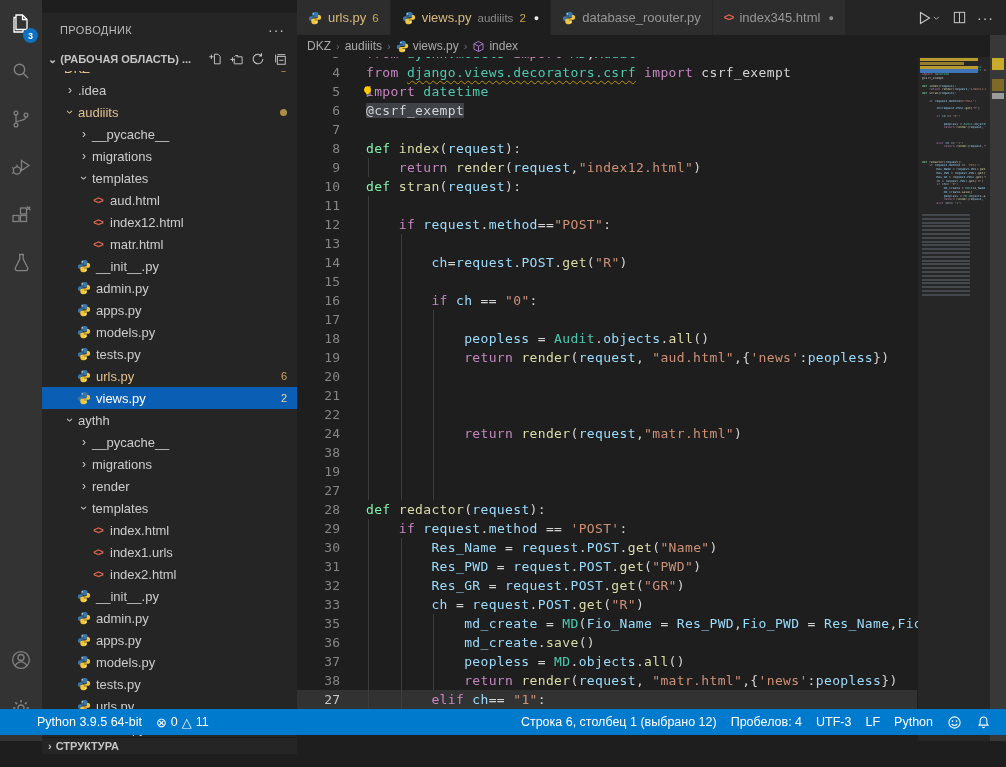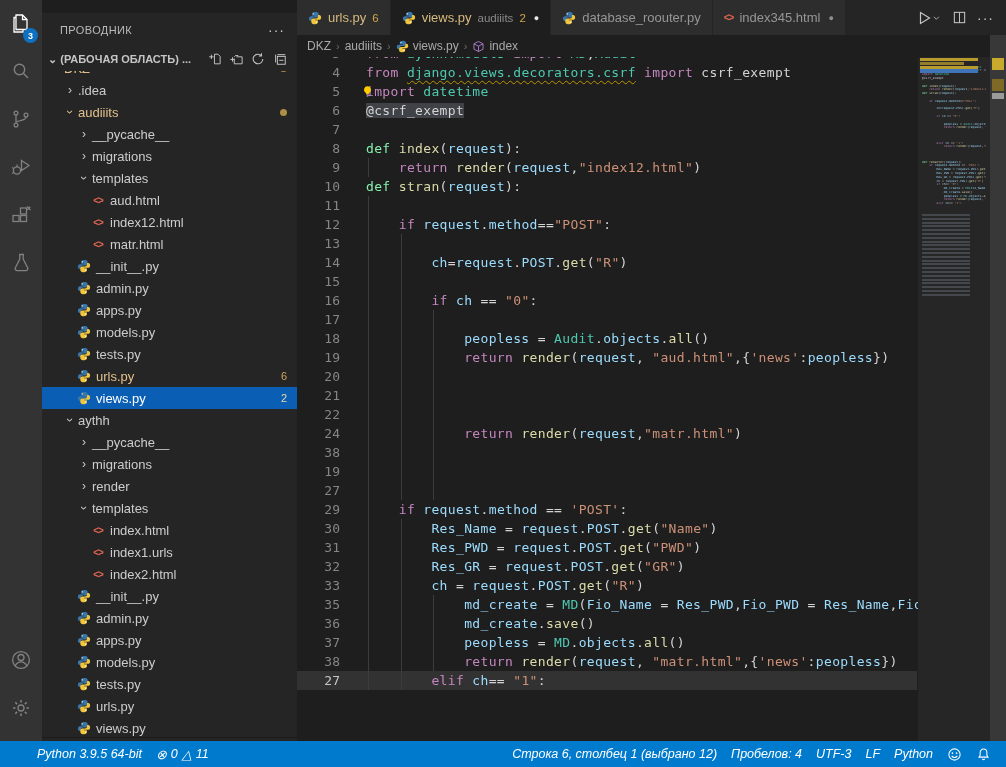--- a/index.html
+++ b/index.html
@@ -75,22 +75,22 @@
   #bulb{position:absolute;left:64px;z-index:3;}
   
   #minimap{position:absolute;left:621px;top:57px;width:72px;bottom:0;background:#262626;z-index:2;overflow:hidden;}
   #mm-lines{position:absolute;left:4px;top:1px;width:64px;font-family:"DejaVu Sans Mono","Liberation Mono",monospace;font-size:3px;line-height:3.8px;white-space:pre;opacity:.9;}
   .mm-bar{position:absolute;left:2px;height:3.4px;z-index:2;}
   #mm-ghost{position:absolute;left:4px;width:48px;background:repeating-linear-gradient(180deg,rgba(145,160,175,.28) 0 2px,transparent 2px 3.8px);z-index:1;}
   
   #scrollstrip{position:absolute;right:0;top:35px;width:16px;bottom:0;background:#383838;z-index:8;}
   .ss-mark{position:absolute;left:2px;right:2px;}
   
-  #statusbar{position:absolute;left:0;top:741px;width:1006px;height:26px;background:#007acc;color:#ffffff;
-    display:flex;align-items:flex-end;font-size:12.5px;z-index:30;font-style:italic;}
+  #statusbar{position:absolute;left:0;top:709px;width:1006px;height:26px;background:#007acc;color:#ffffff;
+    display:flex;align-items:flex-end;font-size:12.5px;z-index:30;}
   .sb-item{display:flex;align-items:center;gap:4px;padding:0 7px;height:26px;cursor:pointer;white-space:nowrap;}
   #sb-left{display:flex;align-items:center;padding-left:30px;}
   #sb-right{margin-left:auto;display:flex;align-items:center;padding-right:8px;}
   .sb-ic{font-size:13px;}
 </style>
 </head>
 <body>
 
 <div id="activitybar">
     <div class="ab-item active">
@@ -455,20 +455,21 @@
       <div class="crow"><span class="ln">17</span><span class="iguide" style="left:71px"></span><span class="iguide" style="left:103.72px"></span><span class="iguide" style="left:136.44px"></span><span class="lt"></span></div>
       <div class="crow"><span class="ln">18</span><span class="iguide" style="left:71px"></span><span class="iguide" style="left:103.72px"></span><span class="iguide" style="left:136.44px"></span><span class="lt"><span class="tk-p">            </span><span class="tk-v">peopless</span><span class="tk-p"> = </span><span class="tk-c">Audit</span><span class="tk-p">.</span><span class="tk-v">objects</span><span class="tk-p">.</span><span class="tk-f">all</span><span class="tk-p">()</span></span></div>
       <div class="crow"><span class="ln">19</span><span class="iguide" style="left:71px"></span><span class="iguide" style="left:103.72px"></span><span class="iguide" style="left:136.44px"></span><span class="lt"><span class="tk-p">            </span><span class="tk-k">return</span><span class="tk-p"> </span><span class="tk-f">render</span><span class="tk-p">(</span><span class="tk-v">request</span><span class="tk-p">, </span><span class="tk-s">"aud.html"</span><span class="tk-p">,{</span><span class="tk-s">'news'</span><span class="tk-p">:</span><span class="tk-v">peopless</span><span class="tk-p">})</span></span></div>
       <div class="crow"><span class="ln">20</span><span class="iguide" style="left:71px"></span><span class="iguide" style="left:103.72px"></span><span class="iguide" style="left:136.44px"></span><span class="lt"></span></div>
       <div class="crow"><span class="ln">21</span><span class="iguide" style="left:71px"></span><span class="iguide" style="left:103.72px"></span><span class="iguide" style="left:136.44px"></span><span class="lt"></span></div>
       <div class="crow"><span class="ln">22</span><span class="iguide" style="left:71px"></span><span class="iguide" style="left:103.72px"></span><span class="iguide" style="left:136.44px"></span><span class="lt"></span></div>
       <div class="crow"><span class="ln">24</span><span class="iguide" style="left:71px"></span><span class="iguide" style="left:103.72px"></span><span class="iguide" style="left:136.44px"></span><span class="lt"><span class="tk-p">            </span><span class="tk-k">return</span><span class="tk-p"> </span><span class="tk-f">render</span><span class="tk-p">(</span><span class="tk-v">request</span><span class="tk-p">,</span><span class="tk-s">"matr.html"</span><span class="tk-p">)</span></span></div>
       <div class="crow"><span class="ln">38</span><span class="iguide" style="left:71px"></span><span class="iguide" style="left:103.72px"></span><span class="iguide" style="left:136.44px"></span><span class="lt"></span></div>
       <div class="crow"><span class="ln">19</span><span class="iguide" style="left:71px"></span><span class="iguide" style="left:103.72px"></span><span class="iguide" style="left:136.44px"></span><span class="lt"></span></div>
       <div class="crow"><span class="ln">27</span><span class="iguide" style="left:71px"></span><span class="iguide" style="left:103.72px"></span><span class="iguide" style="left:136.44px"></span><span class="lt"></span></div>
+      <div class="crow"><span class="ln">28</span><span class="lt"><span class="tk-d">def</span><span class="tk-p"> </span><span class="tk-f">redactor</span><span class="tk-p">(</span><span class="tk-v">request</span><span class="tk-p">):</span></span></div>
       <div class="crow"><span class="ln">29</span><span class="iguide" style="left:71px"></span><span class="lt"><span class="tk-p">    </span><span class="tk-k">if</span><span class="tk-p"> </span><span class="tk-v">request</span><span class="tk-p">.</span><span class="tk-v">method</span><span class="tk-p"> == </span><span class="tk-s">'POST'</span><span class="tk-p">:</span></span></div>
       <div class="crow"><span class="ln">30</span><span class="iguide" style="left:71px"></span><span class="iguide" style="left:103.72px"></span><span class="lt"><span class="tk-p">        </span><span class="tk-v">Res_Name</span><span class="tk-p"> = </span><span class="tk-v">request</span><span class="tk-p">.</span><span class="tk-v">POST</span><span class="tk-p">.</span><span class="tk-f">get</span><span class="tk-p">(</span><span class="tk-s">"Name"</span><span class="tk-p">)</span></span></div>
       <div class="crow"><span class="ln">31</span><span class="iguide" style="left:71px"></span><span class="iguide" style="left:103.72px"></span><span class="lt"><span class="tk-p">        </span><span class="tk-v">Res_PWD</span><span class="tk-p"> = </span><span class="tk-v">request</span><span class="tk-p">.</span><span class="tk-v">POST</span><span class="tk-p">.</span><span class="tk-f">get</span><span class="tk-p">(</span><span class="tk-s">"PWD"</span><span class="tk-p">)</span></span></div>
       <div class="crow"><span class="ln">32</span><span class="iguide" style="left:71px"></span><span class="iguide" style="left:103.72px"></span><span class="lt"><span class="tk-p">        </span><span class="tk-v">Res_GR</span><span class="tk-p"> = </span><span class="tk-v">request</span><span class="tk-p">.</span><span class="tk-v">POST</span><span class="tk-p">.</span><span class="tk-f">get</span><span class="tk-p">(</span><span class="tk-s">"GR"</span><span class="tk-p">)</span></span></div>
       <div class="crow"><span class="ln">33</span><span class="iguide" style="left:71px"></span><span class="iguide" style="left:103.72px"></span><span class="lt"><span class="tk-p">        </span><span class="tk-v">ch</span><span class="tk-p"> = </span><span class="tk-v">request</span><span class="tk-p">.</span><span class="tk-v">POST</span><span class="tk-p">.</span><span class="tk-f">get</span><span class="tk-p">(</span><span class="tk-s">"R"</span><span class="tk-p">)</span></span></div>
       <div class="crow"><span class="ln">35</span><span class="iguide" style="left:71px"></span><span class="iguide" style="left:103.72px"></span><span class="iguide" style="left:136.44px"></span><span class="lt"><span class="tk-p">            </span><span class="tk-v">md_create</span><span class="tk-p"> = </span><span class="tk-c">MD</span><span class="tk-p">(</span><span class="tk-v">Fio_Name</span><span class="tk-p"> = </span><span class="tk-v">Res_PWD</span><span class="tk-p">,</span><span class="tk-v">Fio_PWD</span><span class="tk-p"> = </span><span class="tk-v">Res_Name</span><span class="tk-p">,</span><span class="tk-v">Fio_GR</span><span class="tk-p"> = </span><span class="tk-v">Res_GR</span></span></div>
       <div class="crow"><span class="ln">36</span><span class="iguide" style="left:71px"></span><span class="iguide" style="left:103.72px"></span><span class="iguide" style="left:136.44px"></span><span class="lt"><span class="tk-p">            </span><span class="tk-v">md_create</span><span class="tk-p">.</span><span class="tk-f">save</span><span class="tk-p">()</span></span></div>
       <div class="crow"><span class="ln">37</span><span class="iguide" style="left:71px"></span><span class="iguide" style="left:103.72px"></span><span class="iguide" style="left:136.44px"></span><span class="lt"><span class="tk-p">            </span><span class="tk-v">peopless</span><span class="tk-p"> = </span><span class="tk-c">MD</span><span class="tk-p">.</span><span class="tk-v">objects</span><span class="tk-p">.</span><span class="tk-f">all</span><span class="tk-p">()</span></span></div>
       <div class="crow"><span class="ln">38</span><span class="iguide" style="left:71px"></span><span class="iguide" style="left:103.72px"></span><span class="iguide" style="left:136.44px"></span><span class="lt"><span class="tk-p">            </span><span class="tk-k">return</span><span class="tk-p"> </span><span class="tk-f">render</span><span class="tk-p">(</span><span class="tk-v">request</span><span class="tk-p">, </span><span class="tk-s">"matr.html"</span><span class="tk-p">,{</span><span class="tk-s">'news'</span><span class="tk-p">:</span><span class="tk-v">peopless</span><span class="tk-p">})</span></span></div>
       <div class="crow hl"><span class="ln">27</span><span class="iguide" style="left:71px"></span><span class="iguide" style="left:103.72px"></span><span class="lt"><span class="tk-p">        </span><span class="tk-k">elif</span><span class="tk-p"> </span><span class="tk-v">ch</span><span class="tk-p">== </span><span class="tk-s">"1"</span><span class="tk-p">:</span></span></div>

